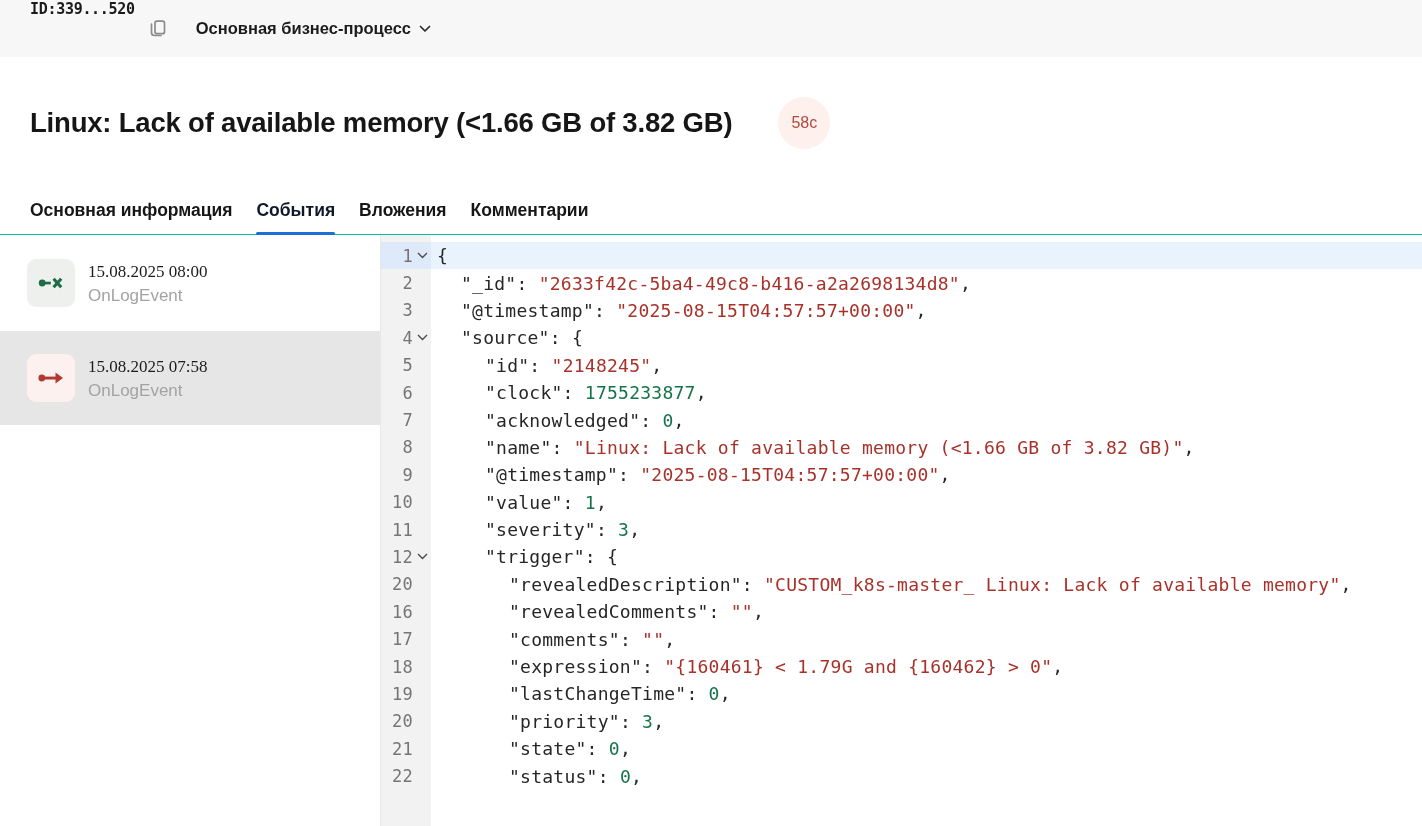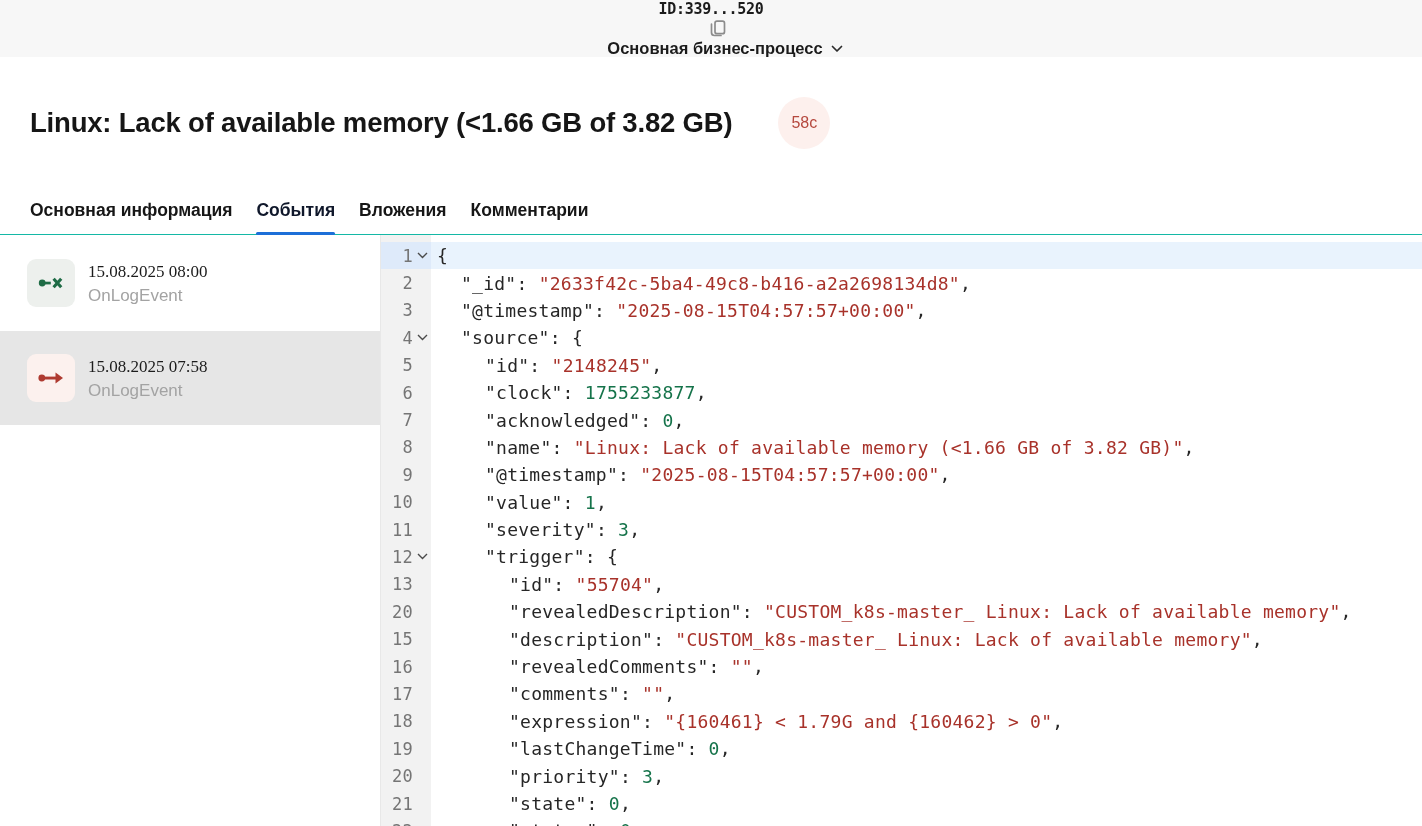--- a/index.html
+++ b/index.html
@@ -2,21 +2,21 @@
 <html><head>
 <meta charset="utf-8">
 <style>
   html,body{margin:0;padding:0;}
   body{
     width:1422px;height:826px;overflow:hidden;background:#fff;
     font-family:"Liberation Sans","DejaVu Sans",sans-serif;color:#1d1d1d;
     position:relative;
   }
   
-  .topbar{height:57px;background:#f7f7f7;display:flex;align-items:center;padding:0 30px;box-sizing:border-box;flex-direction:column;}
+  .topbar{height:57px;background:#f7f7f7;display:flex;padding:0 30px;box-sizing:border-box;}
   .topbar-id{font-family:"DejaVu Sans Mono",monospace;font-size:15px;font-weight:700;letter-spacing:-0.3px;color:#1b1b1b;}
   .copy-btn{margin-left:12px;display:flex;align-items:center;cursor:pointer;background:none;border:none;padding:0;}
   .bp-dropdown{margin-left:28px;display:flex;align-items:center;gap:8px;font-size:16.5px;font-weight:600;color:#1b1b1b;cursor:pointer;}
   
   .title-row{display:flex;align-items:center;gap:46px;padding:40px 30px 0 30px;}
   .page-title{margin:0;font-size:27.5px;line-height:34px;font-weight:700;letter-spacing:-0.2px;color:#161616;}
   .badge{width:52px;height:52px;border-radius:50%;background:#fdf0ed;color:#b5483e;font-size:16px;display:flex;align-items:center;justify-content:center;flex:none;}
   
   .tabs{display:flex;gap:24px;padding:0 30px;margin-top:50px;border-bottom:1px solid #14b8a6;}
   .tab{font-size:17.5px;font-weight:600;line-height:22px;color:#161616;padding-bottom:13px;position:relative;cursor:pointer;white-space:nowrap;}
@@ -211,41 +211,27 @@
             <span class="fold">
               <svg width="11" height="7" viewBox="0 0 11 7" fill="none" stroke="#4a4a4a" stroke-width="1.4">
                 <polyline points="1,1 5.5,5.5 10,1"></polyline>
               </svg>
             </span>
           </div>
           <div class="code-text"><span style="display: inline-block; width: 48px;"></span><span class="c-key">"trigger"</span><span class="c-punct">: {</span></div>
         </div>
         <div class="code-row">
           <div class="gutter">
-            <span class="num">13</span>
-            <span class="fold"></span>
-          </div>
-          <div class="code-text"><span style="display: inline-block; width: 72px;"></span><span class="c-key">"id"</span><span class="c-punct">: </span><span class="c-str">"55704"</span><span class="c-punct">,</span></div>
-        </div>
-        <div class="code-row">
-          <div class="gutter">
             <span class="num">20</span>
             <span class="fold"></span>
           </div>
           <div class="code-text"><span style="display: inline-block; width: 72px;"></span><span class="c-key">"revealedDescription"</span><span class="c-punct">: </span><span class="c-str">"CUSTOM_k8s-master_ Linux: Lack of available memory"</span><span class="c-punct">,</span></div>
         </div>
         <div class="code-row">
           <div class="gutter">
-            <span class="num">15</span>
-            <span class="fold"></span>
-          </div>
-          <div class="code-text"><span style="display: inline-block; width: 72px;"></span><span class="c-key">"description"</span><span class="c-punct">: </span><span class="c-str">"CUSTOM_k8s-master_ Linux: Lack of available memory"</span><span class="c-punct">,</span></div>
-        </div>
-        <div class="code-row">
-          <div class="gutter">
             <span class="num">16</span>
             <span class="fold"></span>
           </div>
           <div class="code-text"><span style="display: inline-block; width: 72px;"></span><span class="c-key">"revealedComments"</span><span class="c-punct">: </span><span class="c-str">""</span><span class="c-punct">,</span></div>
         </div>
         <div class="code-row">
           <div class="gutter">
             <span class="num">17</span>
             <span class="fold"></span>
           </div>

